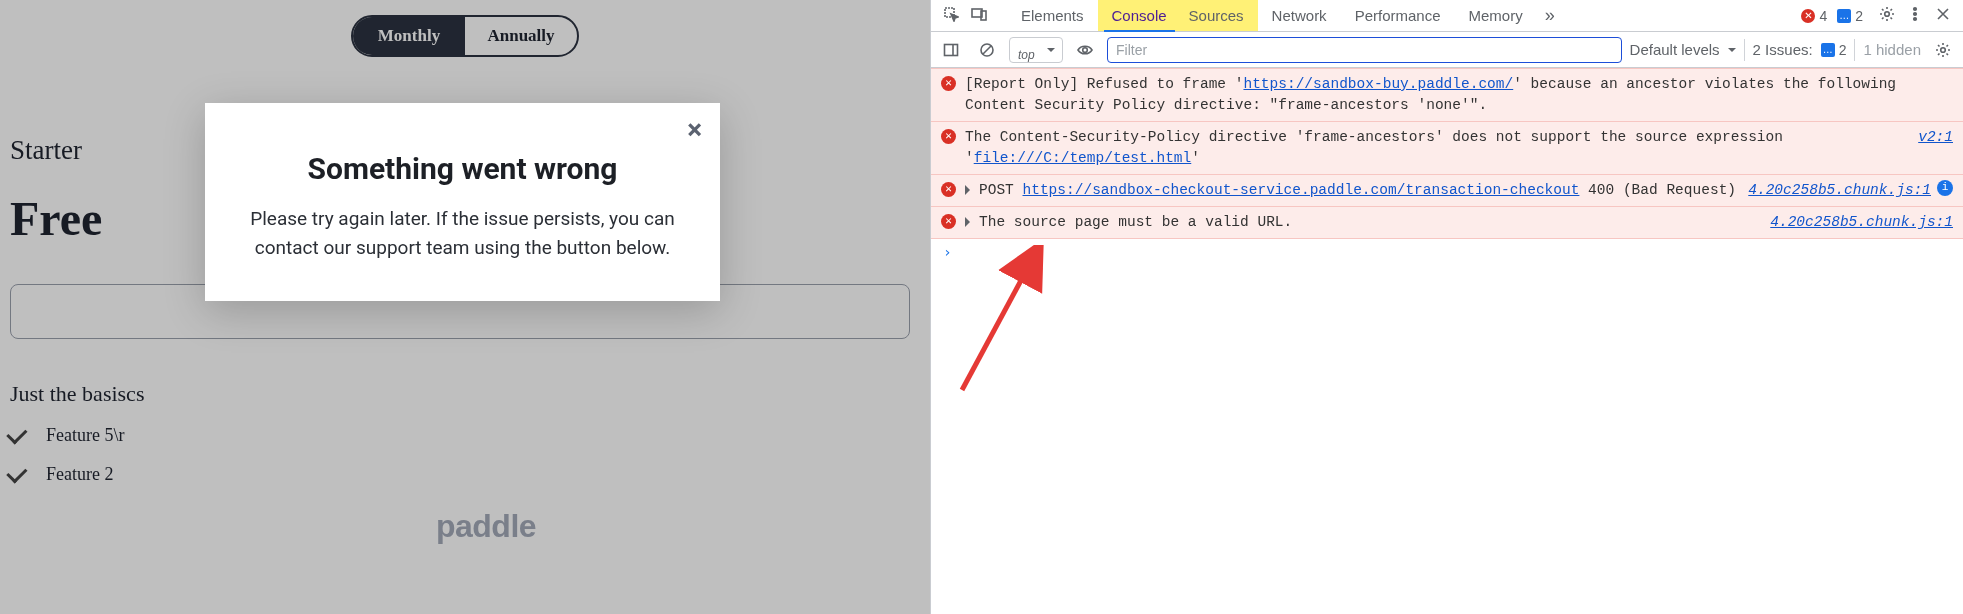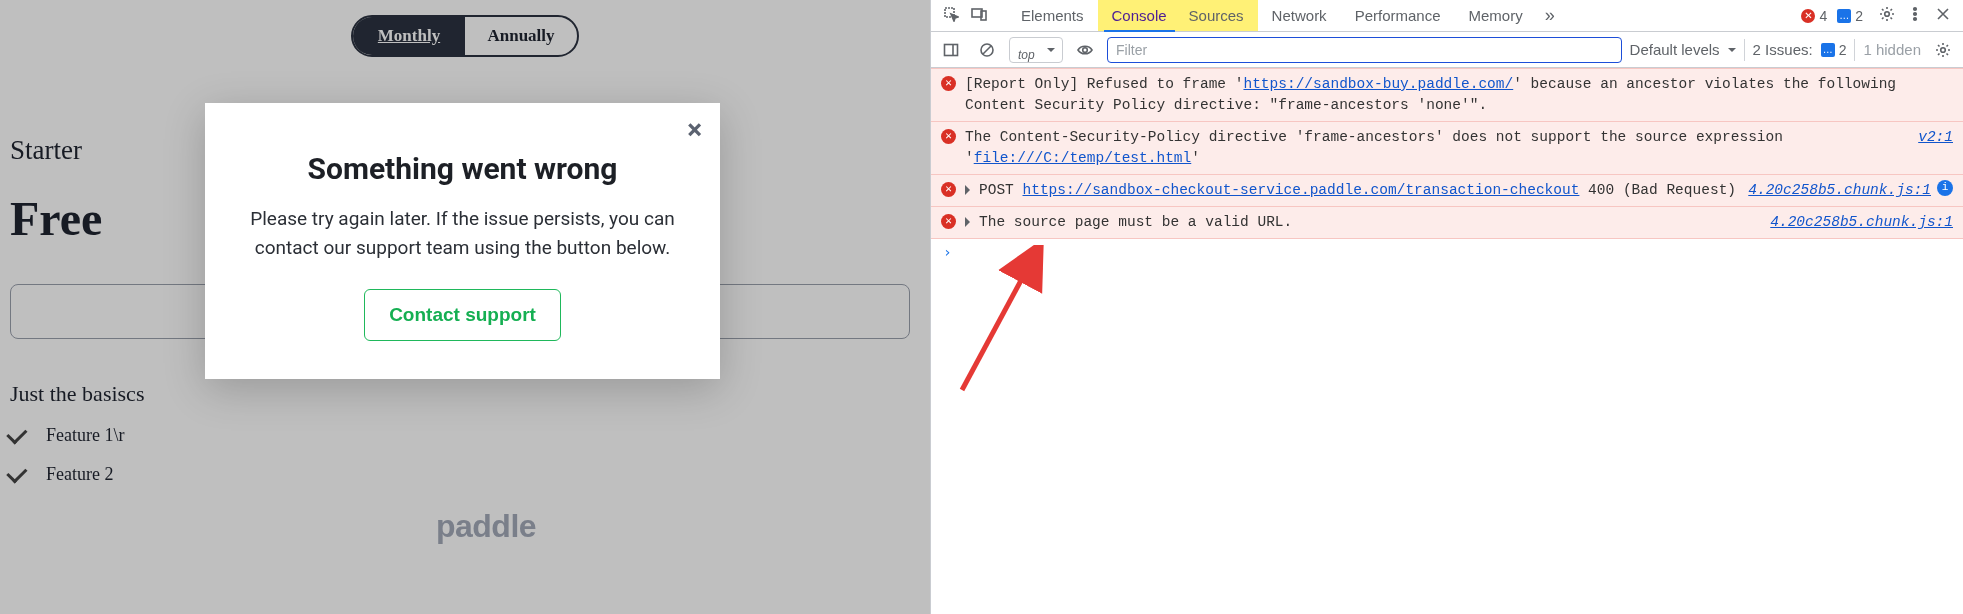--- a/index.html
+++ b/index.html
@@ -43,21 +43,20 @@
   .billing-toggle span {
     flex: 1;
     text-align: center;
     padding: 9px 0;
     font-size: 17px;
     font-weight: 700;
   }
   .billing-toggle .active {
     background: #2b3240;
     color: #fff;
-    text-decoration: underline;
   }
   .plan-name { font-size: 27px; font-weight: 400; margin-top: 78px; }
   .plan-price { font-size: 48px; font-weight: 700; margin-top: 25px; }
   .plan-input {
     margin-top: 38px;
     width: 900px;
     height: 55px;
     border: 1px solid #9aa0ad;
     border-radius: 8px;
     background: #fff;
@@ -252,37 +251,36 @@
     <div class="billing-toggle">
       <span class="active">Monthly</span>
       <span>Annually</span>
     </div>
     <div class="plan-name">Starter</div>
     <div class="plan-price">Free</div>
     <div class="plan-input"></div>
     <div class="plan-sub">Just the basiscs</div>
     <div class="feat-row">
       <span class="check"></span>
-      <span>Feature 1\r</span>
+      <span>Feature 5\r</span>
     </div>
     <div class="feat-row">
       <span class="check"></span>
       <span>Feature 2</span>
     </div>
   </div>
 
   <div class="overlay-dim"></div>
 
   <div class="paddle-logo">paddle</div>
 
   <div class="modal">
     <div class="modal-close">×</div>
     <div class="modal-title">Something went wrong</div>
     <div class="modal-text">Please try again later. If the issue persists, you can contact our support team using the button below.</div>
-    <button class="modal-btn">Contact support</button>
   </div>
 </div>
 
 <div class="devtools">
 
   <div class="dt-tabs">
     <div class="dt-iconbtn">
       <svg class="icon16" viewBox="0 0 16 16">
           <rect x="2" y="2" width="9" height="9" stroke-dasharray="2 1"></rect>
           <path d="M8 8 L15 11 L12 12 L11 15 Z" fill="#5f6368"></path>

